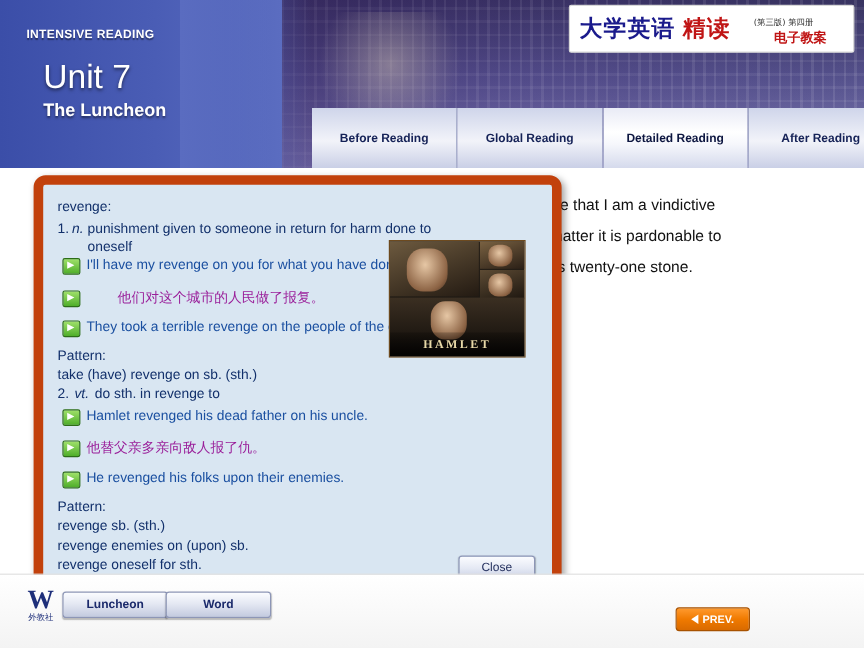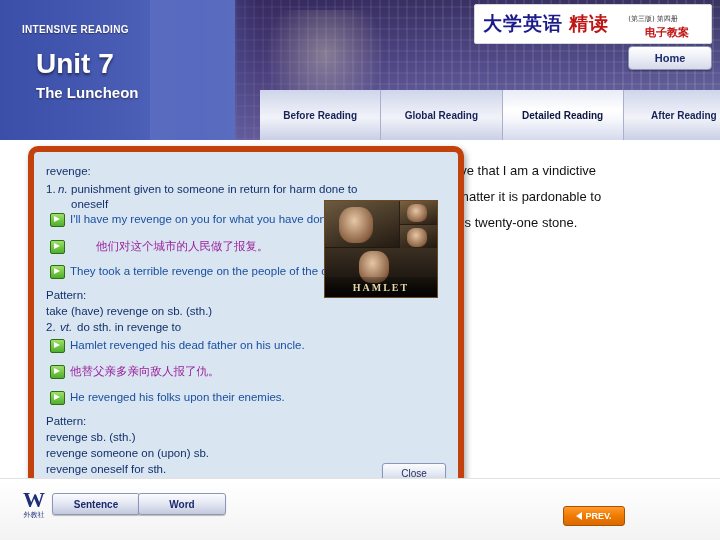--- a/index.html
+++ b/index.html
@@ -36,21 +36,21 @@
     color:#ffffff;font-size:10px;font-weight:bold;letter-spacing:.3px;
     text-shadow:0 1px 1px rgba(0,0,0,.45);line-height:14px;
   }
   .course-sub{
     position:absolute;left:22px;top:24px;
     color:#ffffff;font-size:10px;font-weight:bold;letter-spacing:.3px;
     text-shadow:0 1px 1px rgba(0,0,0,.45);
   }
   .unit-title{
     position:absolute;left:36px;top:48px;
-    color:#ffffff;font-size:28px;font-weight:bold;
+    color:#ffffff;font-size:28px;font-weight:normal;
     text-shadow:0 2px 3px rgba(0,0,0,.55);
   }
   .lesson-title{
     position:absolute;left:36px;top:84px;
     color:#ffffff;font-size:15px;font-weight:bold;
     text-shadow:0 1px 2px rgba(0,0,0,.5);
   }
   
   .brand{
     position:absolute;right:8px;top:4px;width:236px;height:38px;
@@ -102,21 +102,21 @@
   
   .reading{
     position:absolute;left:40px;top:158px;width:640px;
     font-size:13px;color:#111;line-height:26px;
   }
   .reading .ln{white-space:nowrap;}
   
   .popup{
     position:absolute;left:28px;top:146px;width:424px;height:342px;
     background:#d9e6f2;
-    border:6px solid #c2410c;border-radius:10px;
+    border:8px solid #c2410c;border-radius:10px;
     box-shadow:2px 3px 6px rgba(0,0,0,.35);
     overflow:hidden;
   }
   .popup-inner{position:absolute;left:0;top:0;width:424px;height:342px;}
   .pp-row{position:absolute;font-size:11.5px;color:#12306b;line-height:15px;}
   .pp-head{color:#12306b;font-size:11.5px;}
   .pp-blue{color:#1a4fa0;}
   .pp-cn{color:#9a1f9a;font-family:"DejaVu Sans",sans-serif;font-size:11.5px;}
   .pp-pat{color:#12306b;font-size:11.5px;}
   .spk{
@@ -208,21 +208,20 @@
 
   <div class="brand">
     <span class="brand-cn">大学英语</span>
     <span class="brand-cn2">精读</span>
     <span class="brand-right">
       <span class="l1">(第三版) 第四册</span><br>
       <span class="l2">电子教案</span>
     </span>
   </div>
 
-  <div class="home-btn">Home</div>
 
   <div class="tabbar">
     <div class="tab">Before Reading</div>
     <div class="tab">Global Reading</div>
     <div class="tab active">Detailed Reading</div>
     <div class="tab">After Reading</div>
   </div>
 </div>
 
 <div class="reading">
@@ -261,21 +260,21 @@
     <div class="pp-row pp-blue" style="left:36px;top:186px;">Hamlet revenged his dead father on his uncle.</div>
 
     <div class="spk" style="left:16px;top:213px;"></div>
     <div class="pp-row pp-cn" style="left:36px;top:212px;">他替父亲多亲向敌人报了仇。</div>
 
     <div class="spk" style="left:16px;top:239px;"></div>
     <div class="pp-row pp-blue" style="left:36px;top:238px;">He revenged his folks upon their enemies.</div>
 
     <div class="pp-row pp-pat" style="left:12px;top:262px;">Pattern:</div>
     <div class="pp-row pp-pat" style="left:12px;top:278px;">revenge sb. (sth.)</div>
-    <div class="pp-row pp-pat" style="left:12px;top:294px;">revenge someone on (upon) sb.</div>
+    <div class="pp-row pp-pat" style="left:12px;top:294px;">revenge enemies on (upon) sb.</div>
     <div class="pp-row pp-pat" style="left:12px;top:310px;">revenge oneself for sth.</div>
     <div class="pp-row pp-pat" style="left:12px;top:326px;">be revenged on sb.</div>
   </div>
 </div>
 
 <div class="hamlet">
   <div class="hm-cell" style="left:0;top:0;width:74px;height:46px;background:linear-gradient(160deg,#6d5a3f,#231a12);"></div>
   <div class="hm-face" style="left:14px;top:6px;width:34px;height:36px;"></div>
   <div class="hm-cell" style="left:75px;top:0;width:37px;height:23px;background:linear-gradient(160deg,#7a6242,#2a1f16);"></div>
   <div class="hm-face" style="left:82px;top:3px;width:20px;height:18px;"></div>
@@ -292,19 +291,19 @@
   
   
 </div>
 
 <div class="logo-w">
   <span class="wm">W</span>
   <span class="wc">外教社</span>
 </div>
 <div class="press-cn">上海外语教育出版社</div>
 
-<div class="ft-btn" id="btn-sentence">Sentence</div>
+<div class="ft-btn" id="btn-sentence">Luncheon</div>
 <div class="ft-btn" id="btn-word">Word</div>
 
 <div class="prev-btn">
   <span class="prev-tri"></span>
   <span>PREV.</span>
 </div>
 
 </body></html>

